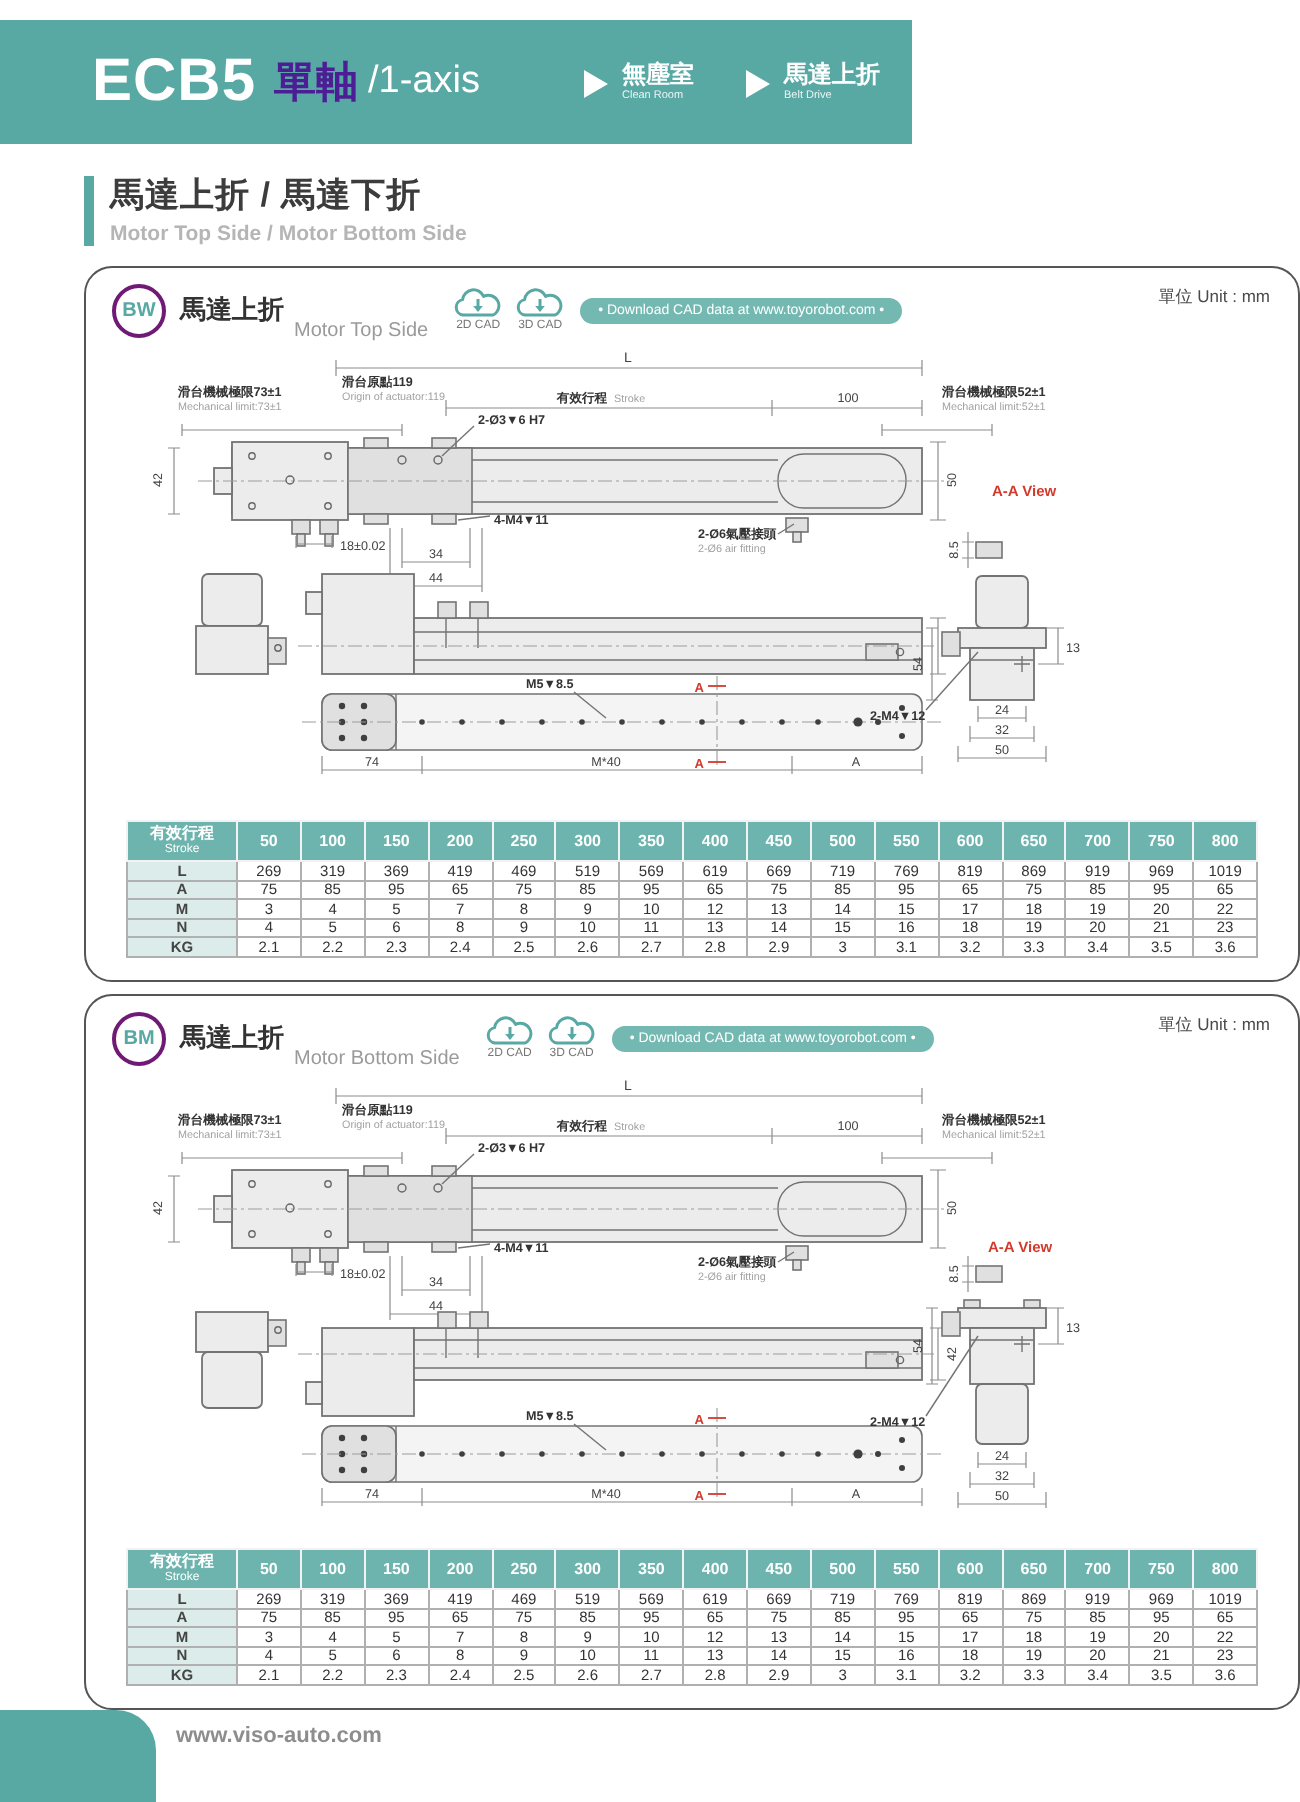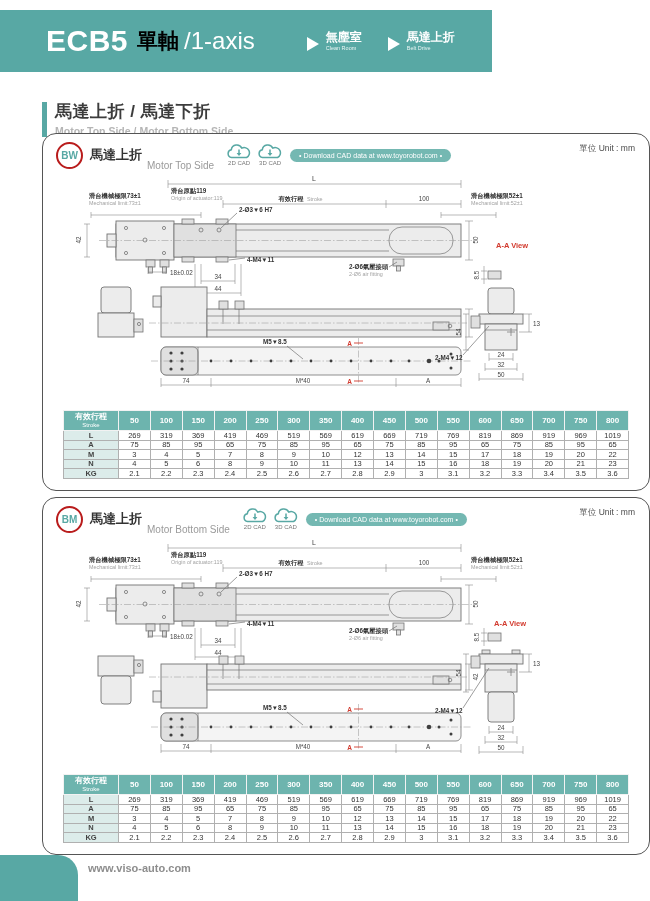--- a/index.html
+++ b/index.html
@@ -1,40 +1,40 @@
 <!DOCTYPE html>
 <html><head>
 <meta charset="utf-8">
 <style>
   html,body{margin:0;padding:0;background:#fff;}
   body{font-family:"Liberation Sans",sans-serif;-webkit-font-smoothing:antialiased;}
   .page{position:relative;width:650px;height:901px;background:#fff;overflow:hidden;}
 
   
-  .banner{position:absolute;left:0;top:10px;width:492px;height:62px;background:#58a8a4;display:flex;align-items:center;}
+  .banner{position:absolute;left:0;top:10px;width:456px;height:62px;background:#58a8a4;display:flex;align-items:center;}
   .t1{color:#fff;font-weight:bold;font-size:30px;margin-left:46px;letter-spacing:.5px;}
-  .t2{color:#000000;font-weight:bold;font-size:21px;margin-left:9px;}
-  .t3{color:#fff;font-size:24px;margin-left:5px;}
-  .feat{display:flex;align-items:flex-end;}
+  .t2{color:#4c1d95;font-weight:bold;font-size:21px;margin-left:9px;}
+  .t3{color:#fff;font-size:19px;margin-left:5px;}
+  .feat{display:flex;align-items:center;}
   .feat1{margin-left:52px;} .feat2{margin-left:26px;}
   .tri{width:0;height:0;border-left:12px solid #fff;border-top:7.5px solid transparent;border-bottom:7.5px solid transparent;margin-right:7px;margin-top:2px;}
   .featcn{color:#fff;font-size:12px;font-weight:bold;line-height:1.15;}
   .featen{color:#eaf5f4;font-size:5.5px;}
 
   
-  .section{position:absolute;left:42px;top:100px;width:560px;}
+  .section{position:absolute;left:42px;top:86px;width:560px;}
   .secbar{position:absolute;left:0;top:2px;width:5px;height:35px;background:#58a8a4;}
   .sec-cn{margin-left:13px;font-size:17px;font-weight:bold;color:#3c3c3c;letter-spacing:.5px;}
   .sec-en{margin-left:13px;font-size:10.5px;color:#b5b5b5;font-weight:bold;margin-top:2px;}
 
   
   .panel{position:absolute;left:42px;width:606px;height:356px;border:1.3px solid #555;border-radius:14px;background:#fff;}
   #panel-bw{top:133px;} #panel-bm{top:497px;}
   .phead{position:absolute;left:13px;top:8px;display:flex;align-items:center;height:26px;}
-  .badge{width:23px;height:23px;border:2px solid #b91c1c;border-radius:50%;color:#58a8a4;font-size:10px;font-weight:bold;display:flex;align-items:center;justify-content:center;flex:0 0 auto;}
+  .badge{width:23px;height:23px;border:2px solid #701a75;border-radius:50%;color:#58a8a4;font-size:10px;font-weight:bold;display:flex;align-items:center;justify-content:center;flex:0 0 auto;}
   .pt-cn{font-size:13px;font-weight:bold;color:#333;margin-left:7px;white-space:nowrap;}
   .pt-en{font-size:10px;color:#9a9a9a;margin-left:5px;white-space:nowrap;margin-top:20px;}
   .cadwrap{display:flex;margin-left:12px;gap:5px;}
   .cad{display:flex;flex-direction:column;align-items:center;cursor:pointer;}
   .cadlbl{font-size:6px;color:#777;margin-top:-1px;}
   .pill{margin-left:7px;background:#74b8b2;color:#fff;font-size:7px;padding:3px 9px;border-radius:9px;white-space:nowrap;cursor:pointer;}
   .unit{position:absolute;right:14px;top:9px;font-size:8.5px;color:#4a4a4a;}
   .draw{position:absolute;left:8px;top:38px;}
 
   

